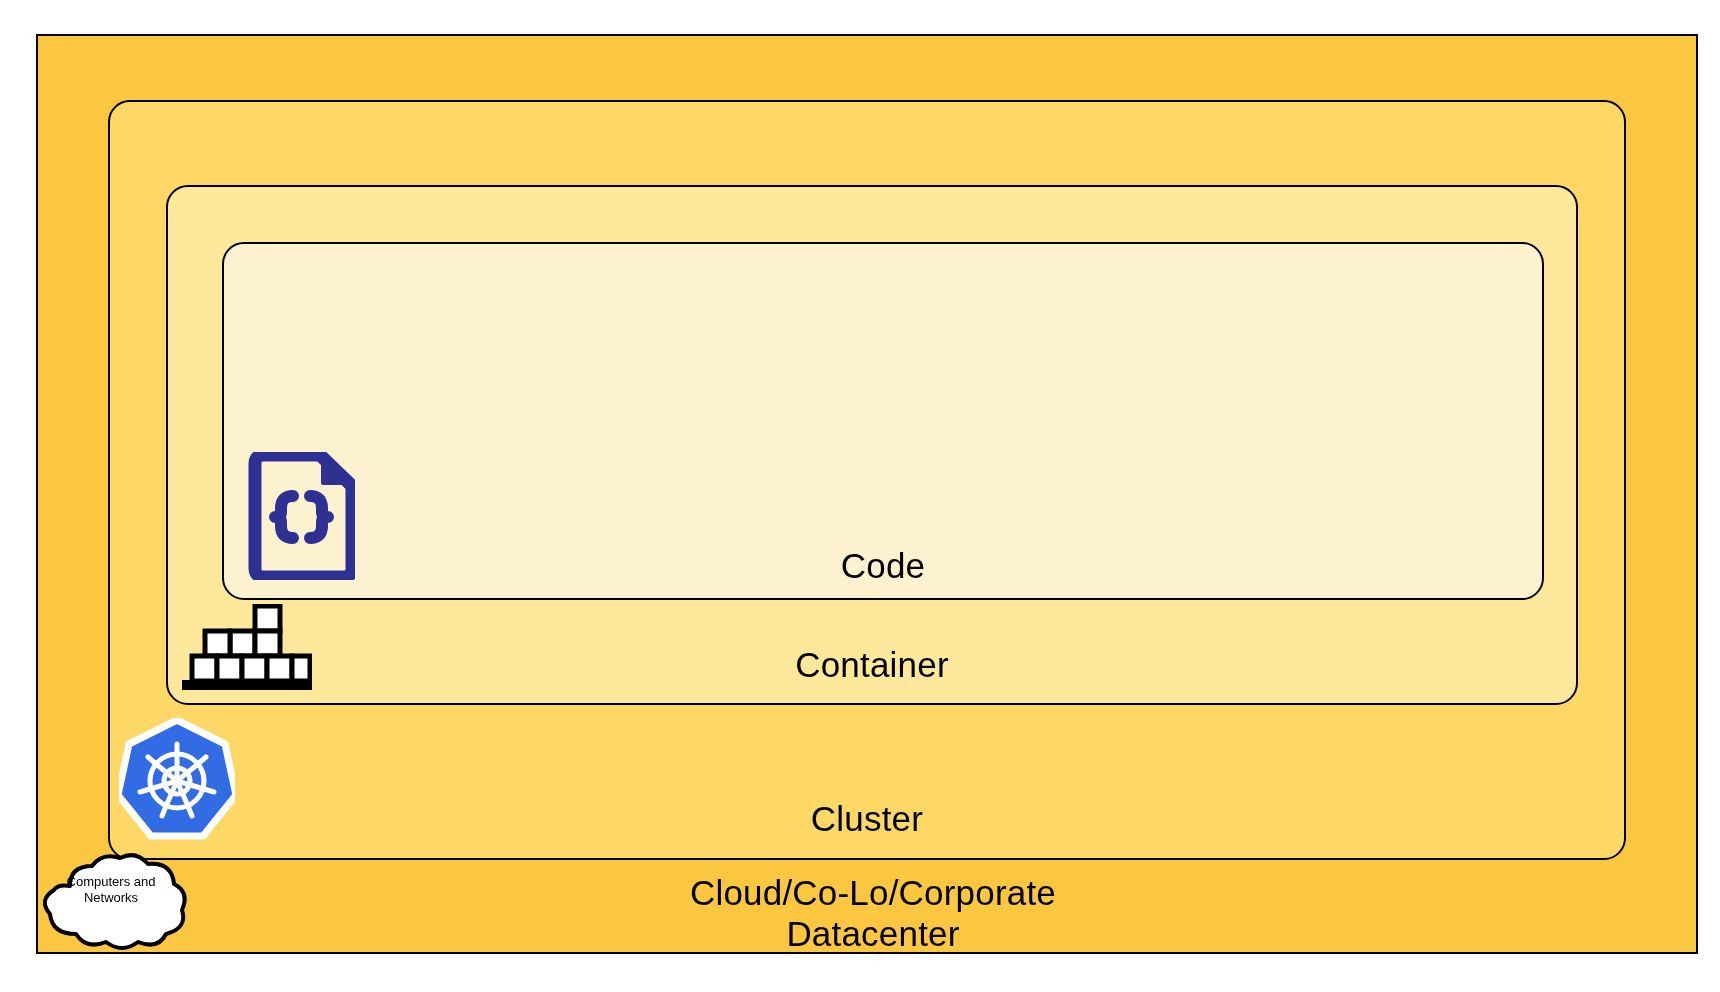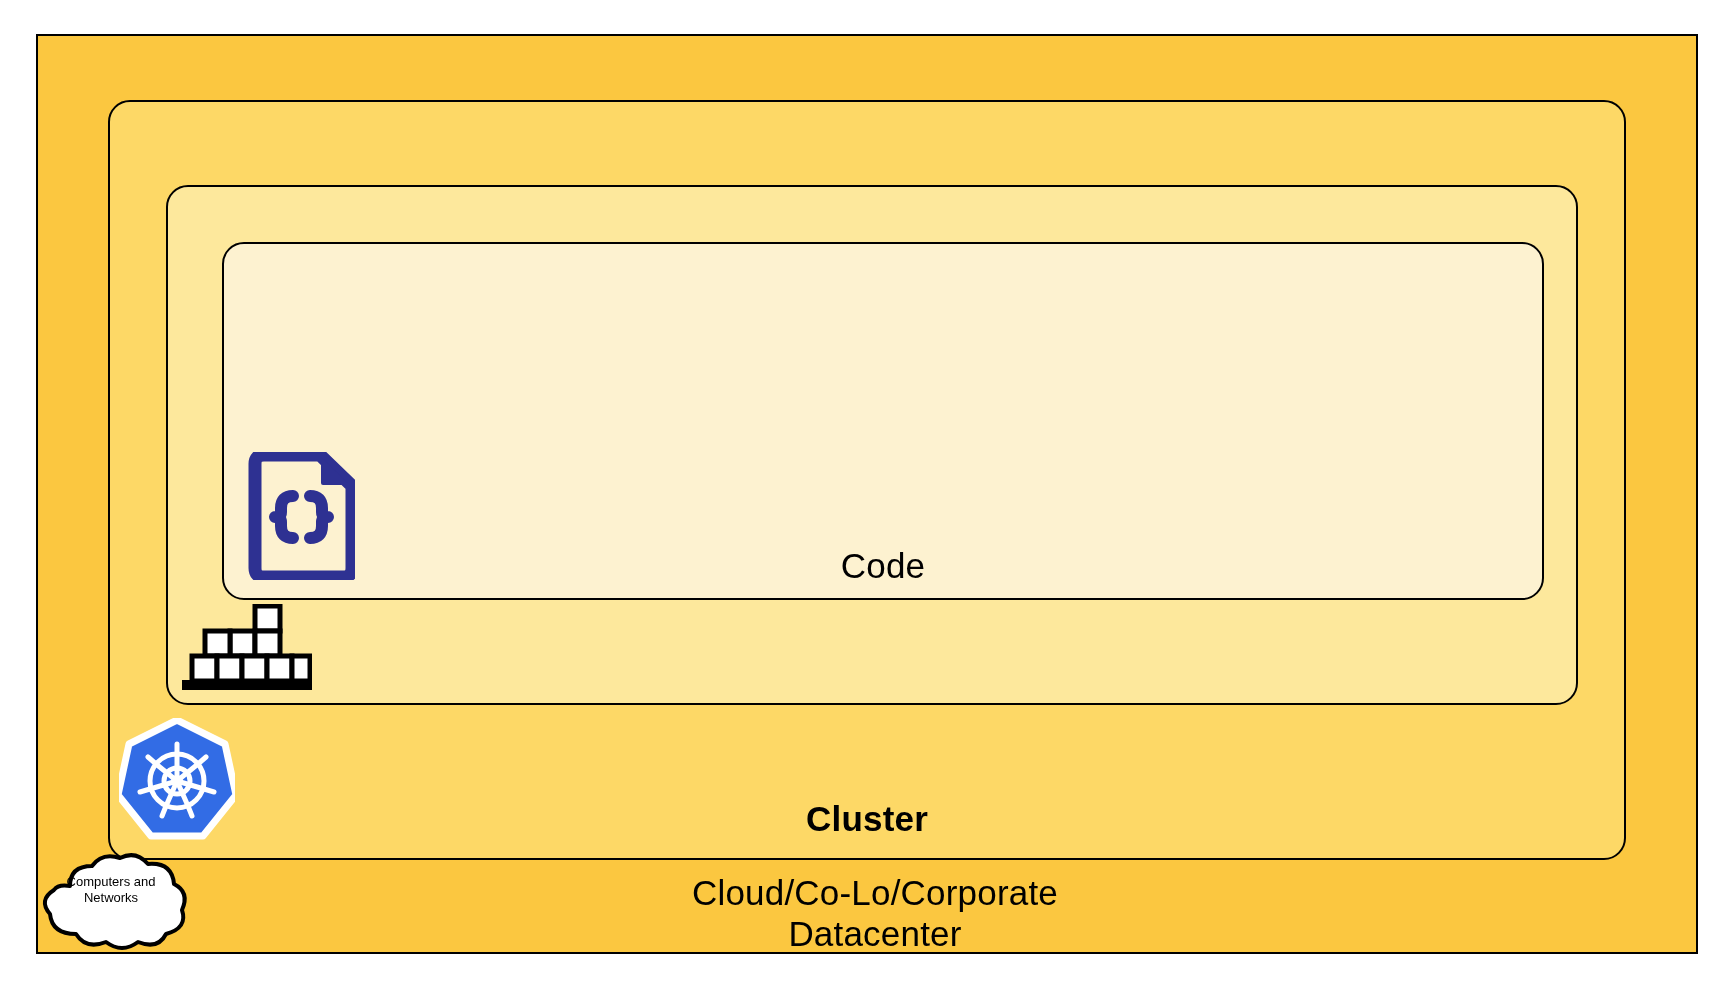--- a/index.html
+++ b/index.html
@@ -85,27 +85,27 @@
   .label-container {
     left: 166px;
     top: 644px;
     width: 1412px;
   }
 
   .label-cluster {
     left: 108px;
     top: 798px;
     width: 1518px;
-    font-weight: bold;
   }
 
   .label-datacenter {
-    left: 44px;
+    left: 36px;
     top: 872px;
     width: 1662px;
+    padding-left: 6px;
   }
 
   
   .icon-code {
     position: absolute;
     left: 243px;
     top: 452px;
     width: 112px;
     height: 128px;
   }
@@ -161,20 +161,21 @@
   <div class="layer layer-datacenter" style="background: rgb(251, 199, 64); border-color: rgb(0, 0, 0);"></div>
 
   <div class="layer layer-cluster" style="background: rgb(253, 216, 102); border-color: rgb(0, 0, 0);"></div>
 
   <div class="layer layer-container" style="background: rgb(253, 232, 156); border-color: rgb(0, 0, 0);"></div>
 
   <div class="layer layer-code" style="background: rgb(253, 242, 208); border-color: rgb(0, 0, 0);"></div>
 
   <div class="layer-label label-code">Code</div>
 
+  <div class="layer-label label-container">Container</div>
 
   <div class="layer-label label-cluster">Cluster</div>
 
   <div class="layer-label label-datacenter">Cloud/Co-Lo/Corporate
 Datacenter</div>
 
   <div class="icon-code">
     <svg viewBox="0 0 112 128" width="112" height="128" aria-hidden="true">
       <path d="M12 12 Q12 3 21 3 L77 3 L109 34 L109 116 Q109 125 100 125
                L21 125 Q12 125 12 116 Z" fill="none" stroke="#2e3192" stroke-width="13" stroke-linejoin="round"></path>

